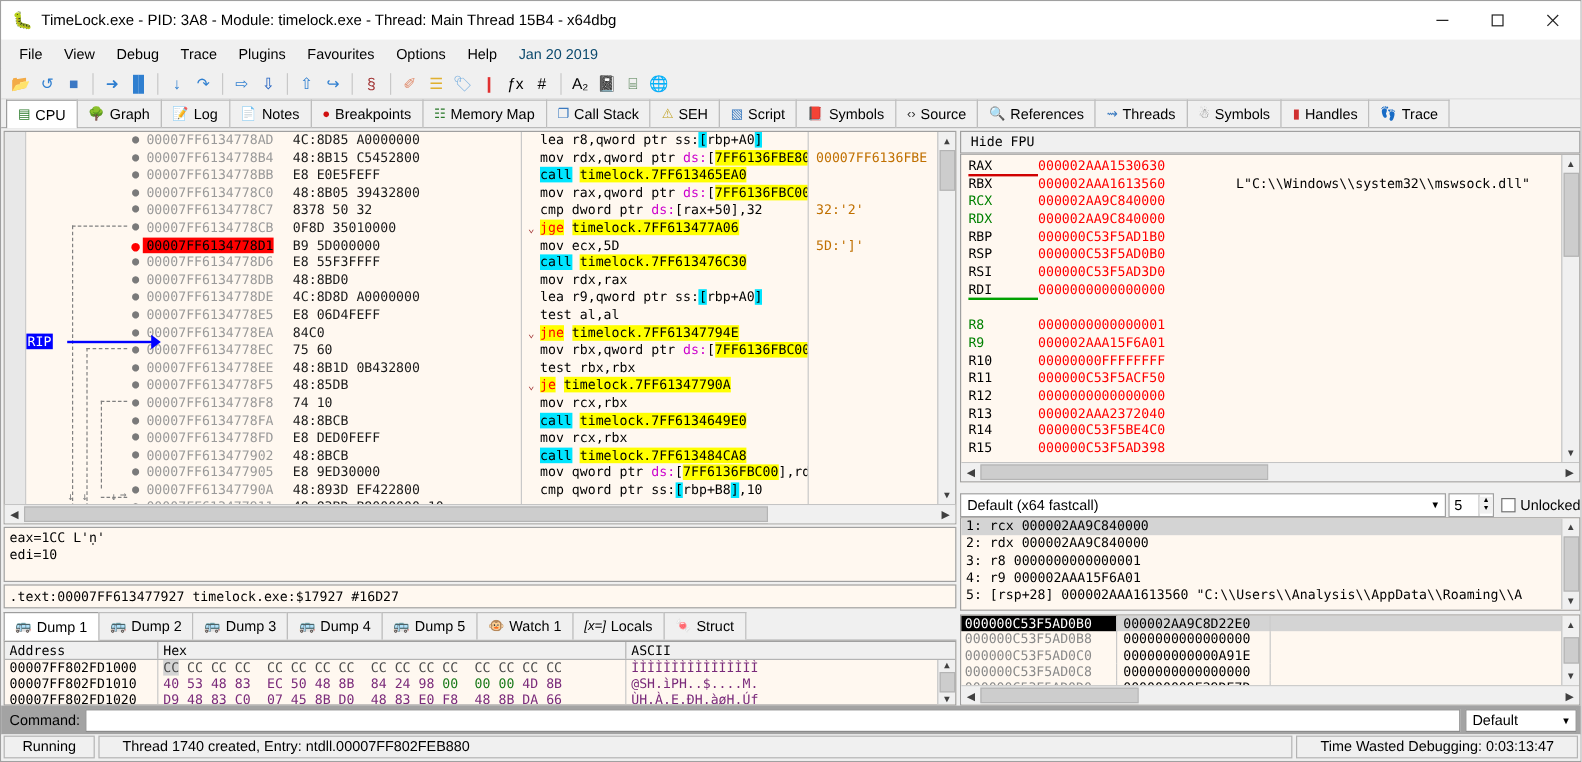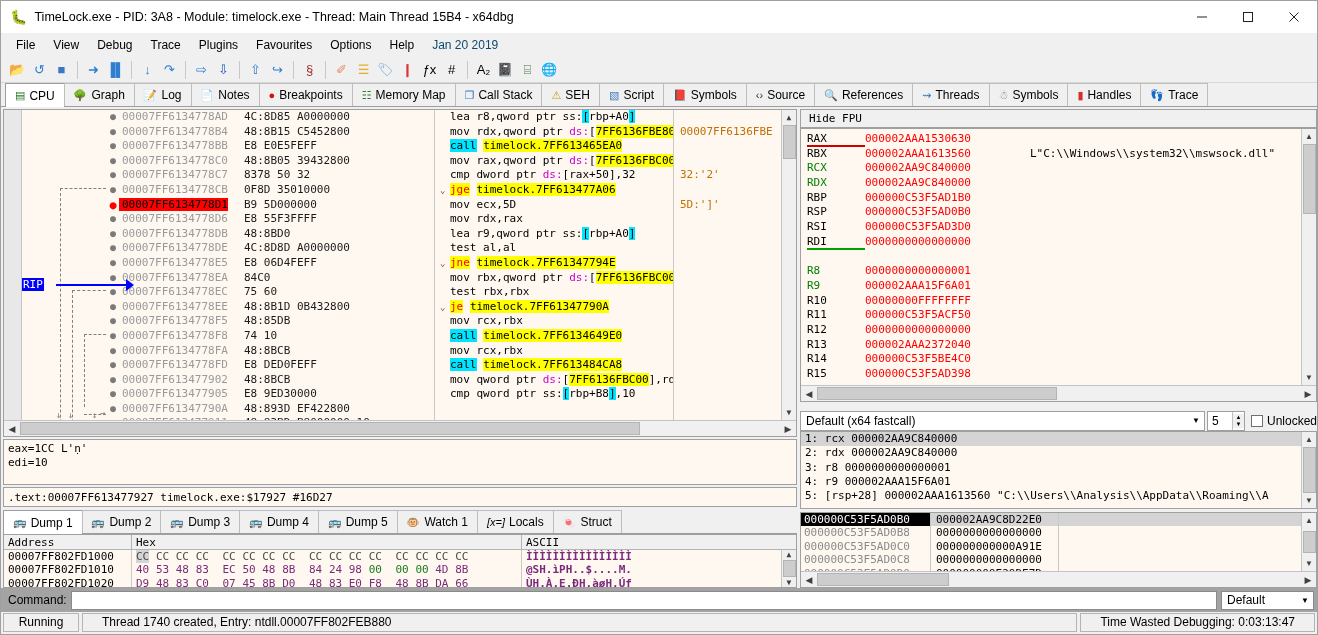--- a/index.html
+++ b/index.html
@@ -168,21 +168,21 @@
   .dbody { flex: 1; display: flex; font-family: "DejaVu Sans Mono", monospace; font-size: 11px; min-height: 0; overflow: hidden;}
   .dcol-addr { width: 128px; border-right: 1px solid #c9c9c9; }
   .dcol-hex { width: 390px; border-right: 1px solid #c9c9c9; padding-left: 4px;}
   .dcol-asc { width: 160px; padding-left: 4px;}
   .drow2 { height: 13.3px; line-height: 13.3px; white-space: nowrap; }
   .dcol-addr .drow2 { color: #000; padding-left: 4px;}
   .hx-cc { color: #4b4b4b; }
   .hx-a { color: #7a2a7a; }
   .hx-0 { color: #1a7a1a; }
   .hx-sel { background: #d4d4d4; }
-  .asc-t { color: #7a2a7a; font-weight: bold; }
+  .asc-t { color: #7a2a7a; }
 
   
   .fpu-bar {
     height: 19px; min-height: 19px; background: #f0f0f0; border: 1px solid #a0a0a0;
     font-family: "DejaVu Sans Mono", monospace; font-size: 11px;
     line-height: 17px; padding-left: 8px; margin-top: 2px;
   }
   .reg-wrap {
     height: 274px; background: #fff8f0; border: 1px solid #a0a0a0;
     margin-top: 0px; display: flex; flex-direction: column; overflow: hidden;
@@ -496,20 +496,21 @@
                 <div class="drow bytes">48:83BD B8000000 10</div>
               </div>
             <div class="col-mnem" id="d-mnem">
                 <div class="drow mn"><span class="chev"></span>lea r8,qword ptr ss:<span class="brk">[</span>rbp+A0<span class="brk">]</span></div>
                 <div class="drow mn"><span class="chev"></span>mov rdx,qword ptr <span class="seg">ds:</span>[<span class="hl-yellow">7FF6136FBE80</span>]</div>
                 <div class="drow mn"><span class="chev"></span><span class="hl-call">call</span> <span class="hl-yellow">timelock.7FF613465EA0</span></div>
                 <div class="drow mn"><span class="chev"></span>mov rax,qword ptr <span class="seg">ds:</span>[<span class="hl-yellow">7FF6136FBC00</span>]</div>
                 <div class="drow mn"><span class="chev"></span>cmp dword ptr <span class="seg">ds:</span>[rax+50],32</div>
                 <div class="drow mn"><span class="chev">⌄</span><span class="hl-jmp">jge</span> <span class="hl-yellow">timelock.7FF613477A06</span></div>
                 <div class="drow mn"><span class="chev"></span>mov ecx,5D</div>
+                <div class="drow mn"><span class="chev"></span><span class="hl-call">call</span> <span class="hl-yellow">timelock.7FF613476C30</span></div>
                 <div class="drow mn"><span class="chev"></span>mov rdx,rax</div>
                 <div class="drow mn"><span class="chev"></span>lea r9,qword ptr ss:<span class="brk">[</span>rbp+A0<span class="brk">]</span></div>
                 <div class="drow mn"><span class="chev"></span>test al,al</div>
                 <div class="drow mn"><span class="chev">⌄</span><span class="hl-jmp">jne</span> <span class="hl-yellow">timelock.7FF61347794E</span></div>
                 <div class="drow mn"><span class="chev"></span>mov rbx,qword ptr <span class="seg">ds:</span>[<span class="hl-yellow">7FF6136FBC00</span>]</div>
                 <div class="drow mn"><span class="chev"></span>test rbx,rbx</div>
                 <div class="drow mn"><span class="chev">⌄</span><span class="hl-jmp">je</span> <span class="hl-yellow">timelock.7FF61347790A</span></div>
                 <div class="drow mn"><span class="chev"></span>mov rcx,rbx</div>
                 <div class="drow mn"><span class="chev"></span><span class="hl-call">call</span> <span class="hl-yellow">timelock.7FF6134649E0</span></div>
                 <div class="drow mn"><span class="chev"></span>mov rcx,rbx</div>

